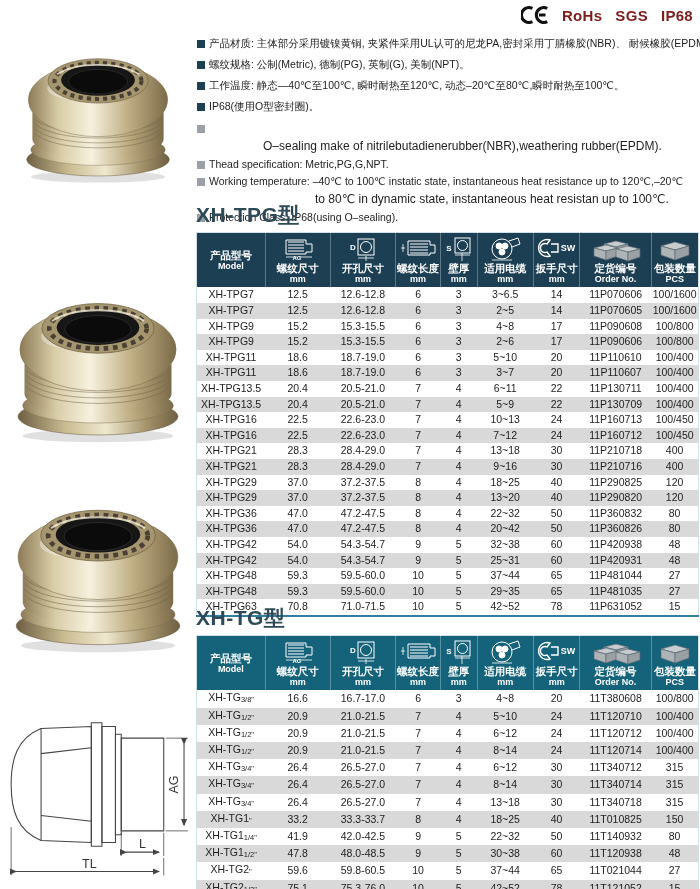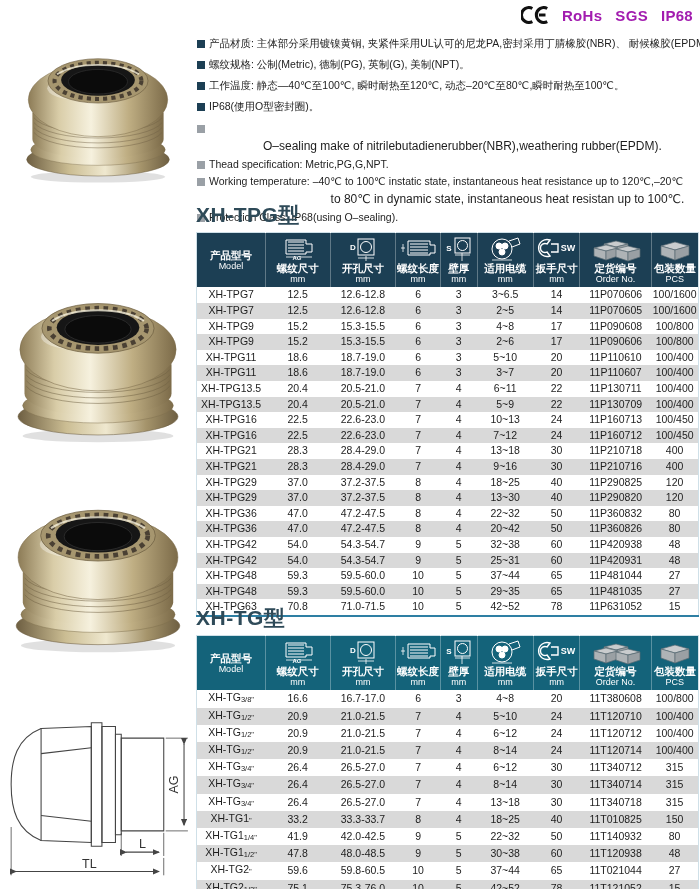--- a/index.html
+++ b/index.html
@@ -1,45 +1,45 @@
 <!DOCTYPE html>
 <html><head>
 <meta charset="utf-8">
 <style>
   html,body{margin:0;padding:0;background:#ffffff;}
   .page{position:relative;width:700px;height:889px;background:#ffffff;overflow:hidden;
         font-family:"Liberation Sans","DejaVu Sans",sans-serif;color:#1d1d1d;}
 
   
   .badges{position:absolute;top:6px;right:7px;display:flex;align-items:center;gap:13px;}
-  .badge-text{font-weight:bold;font-size:15px;color:#a21caf;letter-spacing:.3px;}
+  .badge-text{font-weight:bold;font-size:15px;color:#7f1d1d;letter-spacing:.3px;}
 
   
   .notes{position:absolute;left:197px;top:37px;width:503px;}
   .note{white-space:nowrap;line-height:1.25;}
   .note.cn{font-size:10.5px;margin-bottom:8px;}
   .note.en{font-size:10.5px;margin-bottom:4px;}
   .sq{display:inline-block;width:8px;height:8px;margin-right:4px;vertical-align:-1px;}
   .cont{white-space:nowrap;font-size:12px;line-height:1.25;margin-bottom:4px;}
   .cont.ci-a{margin-left:66px;}
-  .cont.ci-b{margin-left:118px;text-align:center;}
+  .cont.ci-b{margin-left:118px;}
 
   
   .section{position:absolute;left:196px;width:503px;}
   .sec-tpg{top:201px;}
   .sec-tg{top:604px;}
   .sec-title{font-size:21px;font-weight:600;color:#2e4a58;letter-spacing:.5px;margin:0 0 3px 0;}
   table.spec{width:503px;border-collapse:collapse;table-layout:fixed;
              border:1px solid #cfe0e8;border-bottom:2px solid #2e7fa3;}
   table.spec thead th{color:#fff;vertical-align:bottom;padding:3px 0 3px 0;height:47px;
                       border-left:1px solid rgba(255,255,255,.3);}
   table.spec thead th:first-child{border-left:none;vertical-align:middle;}
   .hicon{display:block;height:26px;line-height:0;text-align:center;}
   .hlabel{display:block;font-size:10.5px;font-weight:bold;line-height:1.15;}
-  .hsub{display:block;font-size:9px;font-weight:normal;line-height:1.15;}
+  .hsub{display:block;font-size:9px;font-weight:bold;line-height:1.15;}
   table.spec td{text-align:center;font-size:10.5px;padding:0;color:#1d1d1d;}
   .t-tpg tbody td{height:15.6px;line-height:15.6px;}
   .t-tg  tbody td{height:15.2px;line-height:15.2px;}
   table.spec tbody tr:nth-child(even){background:#d9d9d9;}
   td.model{text-align:left;padding-left:16px;}
   .frac{font-size:7.5px;vertical-align:-1px;}
 
   
   .figure{position:absolute;left:0;}
   .ph1{top:34px;left:16px;}
@@ -427,21 +427,21 @@
             <td>40</td>
             <td>11P290825</td>
             <td>120</td>
           </tr>
           <tr>
             <td class="model"><span>XH-TPG29</span></td>
             <td>37.0</td>
             <td>37.2-37.5</td>
             <td>8</td>
             <td>4</td>
-            <td>13~30</td>
+            <td>13~20</td>
             <td>40</td>
             <td>11P290820</td>
             <td>120</td>
           </tr>
           <tr>
             <td class="model"><span>XH-TPG36</span></td>
             <td>47.0</td>
             <td>47.2-47.5</td>
             <td>8</td>
             <td>4</td>

